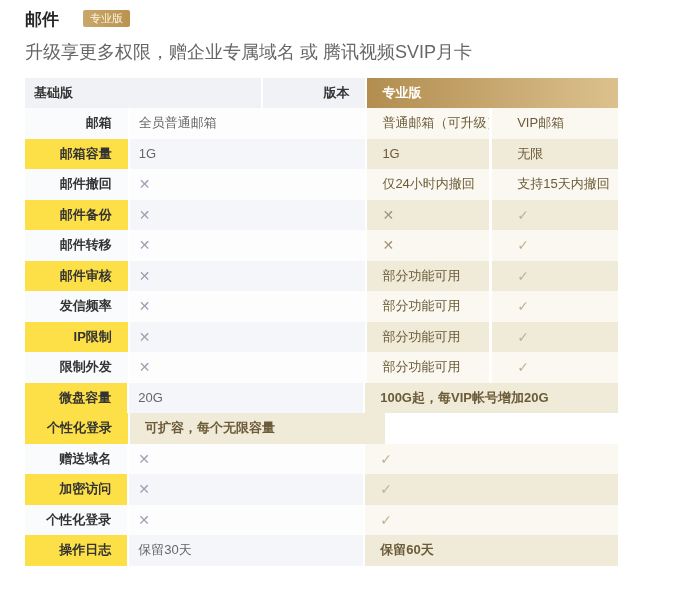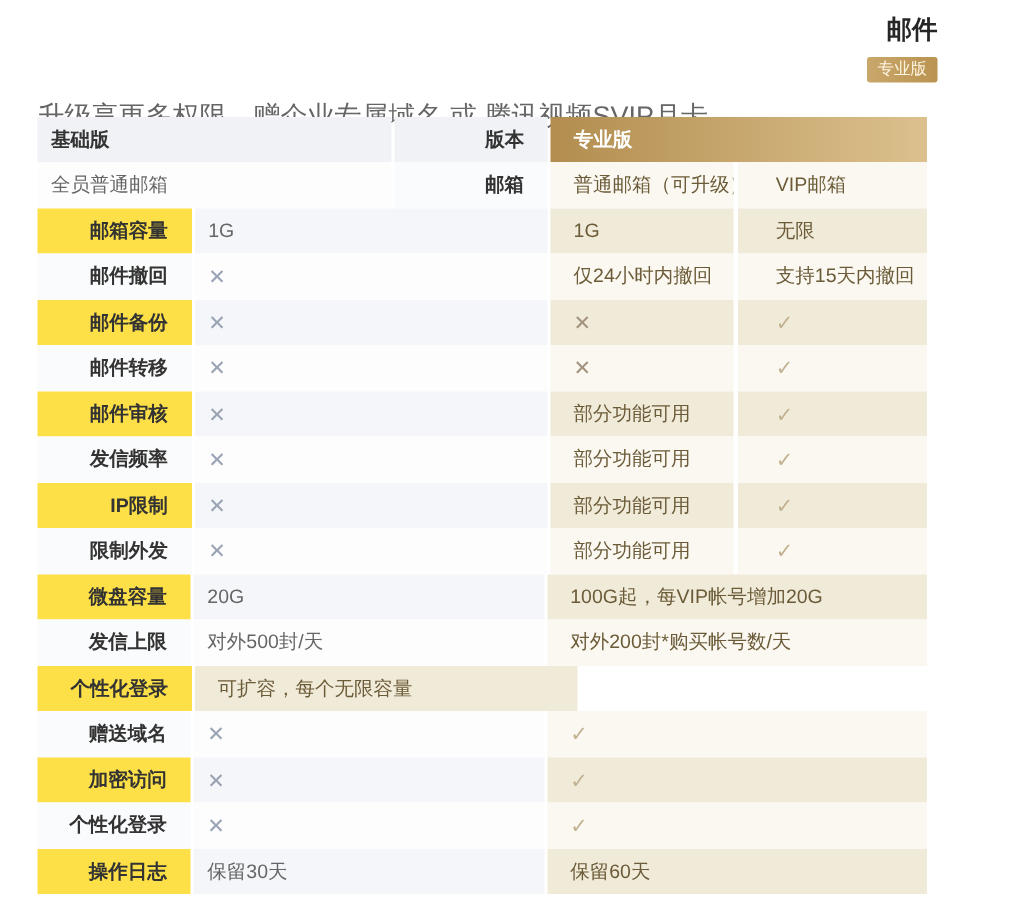--- a/index.html
+++ b/index.html
@@ -5,41 +5,41 @@
   * { margin:0; padding:0; box-sizing:border-box; }
   html,body { background:#fff; }
   .page {
     position:relative;
     width:678px; height:603px;
     background:#ffffff;
     font-family:"Liberation Sans","DejaVu Sans",sans-serif;
     overflow:hidden;
   }
   .hdr { position:absolute; left:25px; top:10px; width:600px; }
-  .title-line { display:flex; align-items:flex-end; gap:8px;flex-direction:column; }
+  .title-line { display:flex; align-items:flex-start; gap:24px; }
   .page-title { font-size:17px; font-weight:700; color:#262626; line-height:20px; }
   .badge {
     font-size:11px; line-height:11px; color:#fdf4e1;
     background:linear-gradient(90deg,#c9a76b,#ba9350);
     padding:3px 7px; border-radius:2px;
   }
   .subtitle { margin-top:10px; font-size:18px; color:#666666; }
 
   .cmp-table { position:absolute; left:25px; top:78px; width:593px; }
   .row { display:flex; height:30.5px; }
   .cell {
     font-size:13px; line-height:30.5px;
     white-space:nowrap; overflow:hidden;
   }
   .cell.label  { width:103px; margin-right:2px; text-align:right; padding-right:16px;
                  color:#333333; font-weight:600; }
   .cell.basic  { width:236px; margin-right:2px; padding-left:9px;  color:#666666; }
   .cell.pro1   { width:122px; margin-right:3px; padding-left:15px; color:#6b5b38; }
   .cell.pro2   { width:126px; padding-left:25px; color:#6b5b38; }
-  .cell.pro-span { width:255px; padding-left:15px; color:#6b5b38; }
+  .cell.pro-span { width:255px; padding-left:15px; color:#6b5b38;font-weight:bold; }
 
   
   .row.head { height:30px; }
   .row.head .cell { line-height:30px; font-weight:700; }
   .row.head .label, .row.head .basic { background:#f0f2f5; color:#333333; }
   .row.head .pro-head {
     width:251px; padding-left:15px; color:#ffffff; font-weight:700;
     background:linear-gradient(90deg,#b28d4f,#dcc18e);
   }
 
@@ -71,22 +71,22 @@
   </div>
 
   <div class="cmp-table">
     <div class="row head">
       <div class="cell basic">基础版</div>
       <div class="cell label">版本</div>
       <div class="cell pro-head">专业版</div>
     </div>
     <div>
         <div class="row stripe-a">
+          <div class="cell label">邮箱</div>
           <div class="cell basic">全员普通邮箱</div>
-          <div class="cell label">邮箱</div>
           <div class="cell pro1">普通邮箱（可升级）</div>
           <div class="cell pro2">VIP邮箱</div>
         </div>
         <div class="row stripe-b">
           <div class="cell label">邮箱容量</div>
           <div class="cell basic">1G</div>
           <div class="cell pro1">1G</div>
           <div class="cell pro2">无限</div>
         </div>
         <div class="row stripe-a">
@@ -129,25 +129,20 @@
           <div class="cell label">限制外发</div>
           <div class="cell basic mark-x">✕</div>
           <div class="cell pro1">部分功能可用</div>
           <div class="cell pro2 mark-check">✓</div>
         </div>
         <div class="row stripe-b">
           <div class="cell label">微盘容量</div>
           <div class="cell basic">20G</div>
           <div class="cell pro-span">100G起，每VIP帐号增加20G</div>
         </div>
-        <div class="row stripe-a">
-          <div class="cell label">发信上限</div>
-          <div class="cell basic">对外500封/天</div>
-          <div class="cell pro-span">对外200封*购买帐号数/天</div>
-        </div>
         <div class="row stripe-b">
           <div class="cell label">个性化登录</div>
           <div class="cell pro-span">可扩容，每个无限容量</div>
         </div>
         <div class="row stripe-a">
           <div class="cell label">赠送域名</div>
           <div class="cell basic mark-x">✕</div>
           <div class="cell pro-span mark-check">✓</div>
         </div>
         <div class="row stripe-b">

